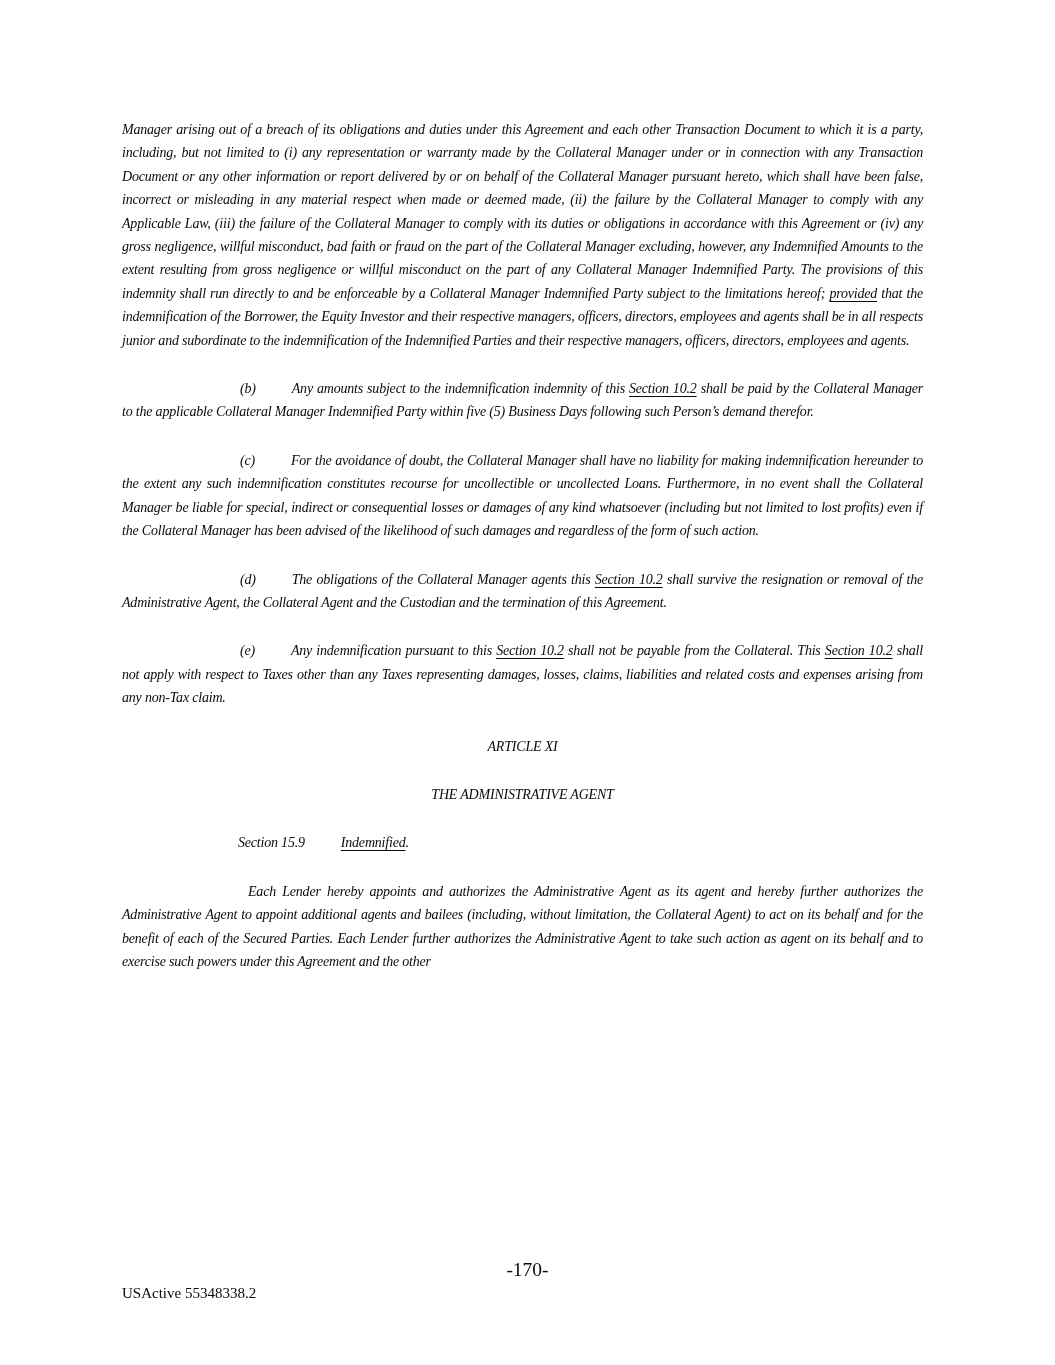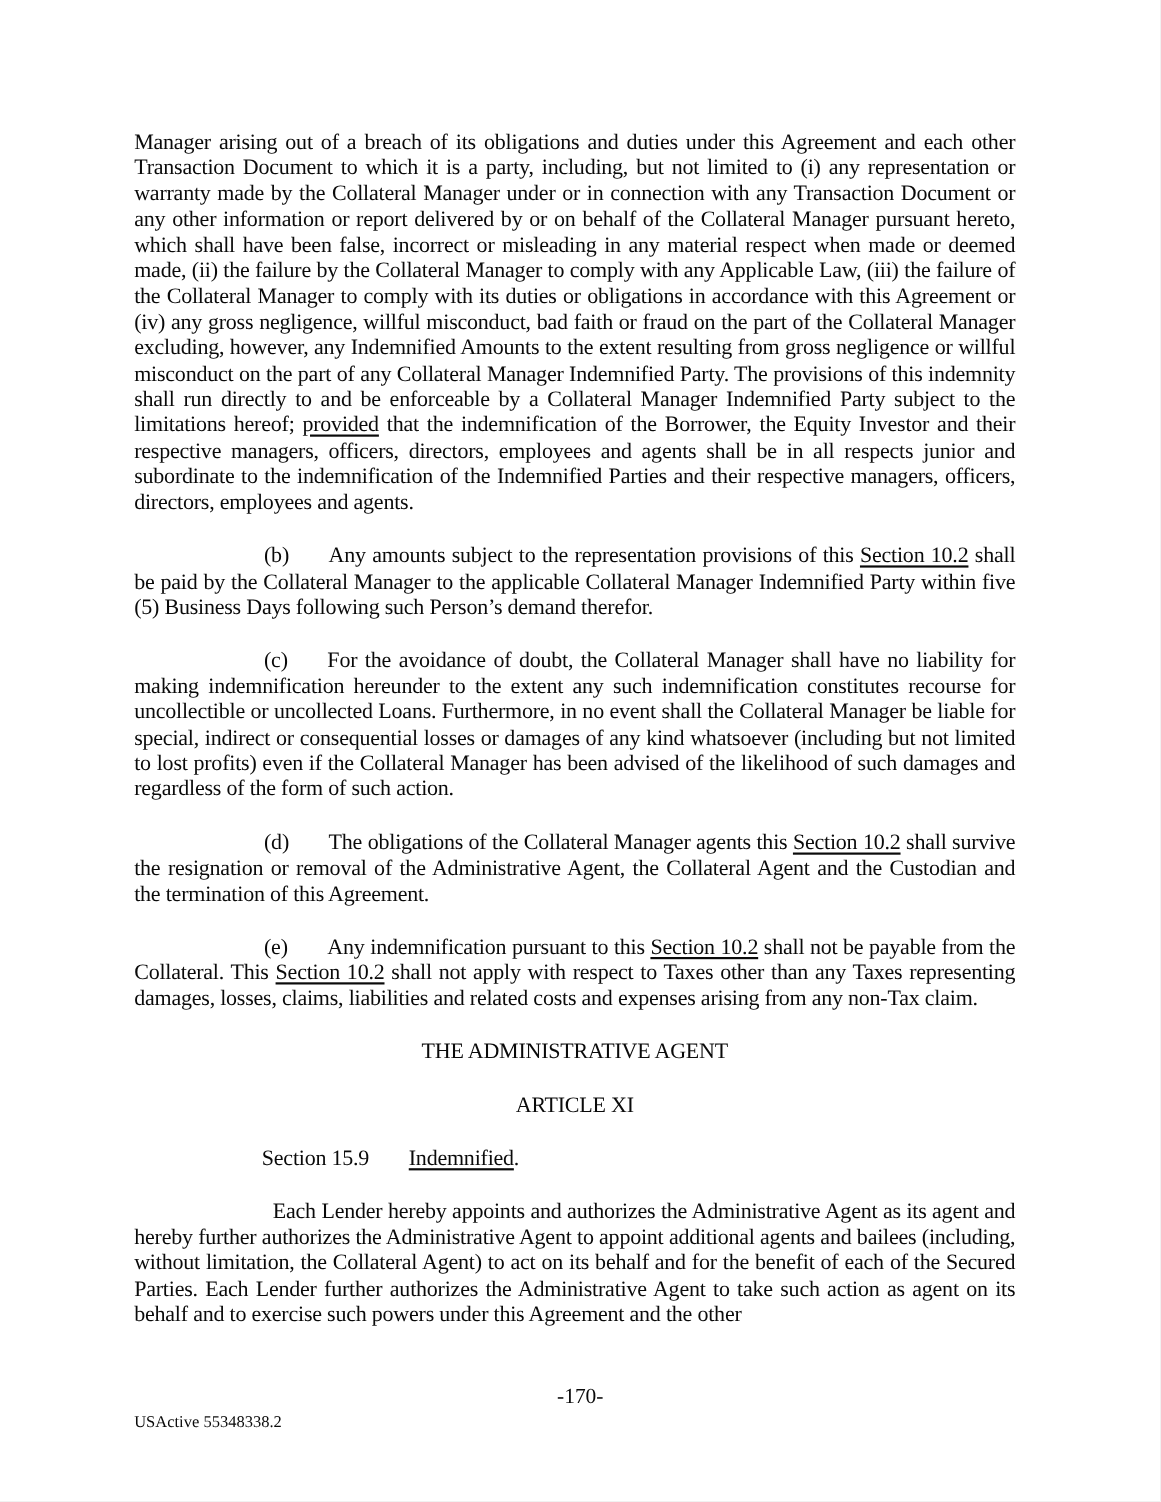--- a/index.html
+++ b/index.html
@@ -18,24 +18,25 @@
     overflow: hidden;
   }
   .content {
     position: absolute;
     left: 122px;
     top: 118px;
     width: 814px;
   }
   .content p {
     margin: 0 13px 25px 0;
-    font-size: 20px;
+    font-size: 14px;
     line-height: 23.4px;
     letter-spacing: -0.2px;
     text-align: justify;
+    font-style: italic;
   }
   p.indent   { text-indent: 118px; }
   p.indent2  { text-indent: 126px; }
   p.center   { text-align: center; text-indent: 0; }
   p.section  { text-align: left; text-indent: 116px; }
   .u { text-decoration: underline; text-underline-offset: 3px; }
   .tab { display: inline-block; width: 36px; }
   .footer-page {
     position: absolute;
     top: 1258px;
@@ -53,26 +54,26 @@
     line-height: 18px;
     font-family: Liberation Serif, serif;
   }
 </style>
 </head>
 <body>
 
 <div class="page">
   <div class="content" id="document-body">
       <p><span>Manager arising out of a breach of its obligations and duties under this Agreement and each other Transaction Document to which it is a party, including, but not limited to (i) any representation or warranty made by the Collateral Manager under or in connection with any Transaction Document or any other information or report delivered by or on behalf of the Collateral Manager pursuant hereto, which shall have been false, incorrect or misleading in any material respect when made or deemed made, (ii) the failure by the Collateral Manager to comply with any Applicable Law, (iii) the failure of the Collateral Manager to comply with its duties or obligations in accordance with this Agreement or (iv) any gross negligence, willful misconduct, bad faith or fraud on the part of the Collateral Manager excluding, however, any Indemnified Amounts to the extent resulting from gross negligence or willful misconduct on the part of any Collateral Manager Indemnified Party.  The provisions of this indemnity shall run directly to and be enforceable by a Collateral Manager Indemnified Party subject to the limitations hereof; </span><span class="u">provided</span><span> that the indemnification of the Borrower, the Equity Investor and their respective managers, officers, directors, employees and agents shall be in all respects junior and subordinate to the indemnification of the Indemnified Parties and their respective managers, officers, directors, employees and agents.</span></p>
-      <p class="indent"><span>(b)</span><span class="tab"></span><span>Any amounts subject to the representation provisions of this </span><span class="u">Section 10.2</span><span> shall be paid by the Collateral Manager to the applicable Collateral Manager Indemnified Party within five (5) Business Days following such Person’s demand therefor.</span></p>
+      <p class="indent"><span>(b)</span><span class="tab"></span><span>Any amounts subject to the indemnification indemnity of this </span><span class="u">Section 10.2</span><span> shall be paid by the Collateral Manager to the applicable Collateral Manager Indemnified Party within five (5) Business Days following such Person’s demand therefor.</span></p>
       <p class="indent"><span>(c)</span><span class="tab"></span><span>For the avoidance of doubt, the Collateral Manager shall have no liability for making indemnification hereunder to the extent any such indemnification constitutes recourse for uncollectible or uncollected Loans.  Furthermore, in no event shall the Collateral Manager be liable for special, indirect or consequential losses or damages of any kind whatsoever (including but not limited to lost profits) even if the Collateral Manager has been advised of the likelihood of such damages and regardless of the form of such action.</span></p>
       <p class="indent"><span>(d)</span><span class="tab"></span><span>The obligations of the Collateral Manager agents this </span><span class="u">Section 10.2</span><span> shall survive the resignation or removal of the Administrative Agent, the Collateral Agent and the Custodian and the termination of this Agreement.</span></p>
       <p class="indent"><span>(e)</span><span class="tab"></span><span>Any indemnification pursuant to this </span><span class="u">Section 10.2</span><span> shall not be payable from the Collateral.  This </span><span class="u">Section 10.2</span><span> shall not apply with respect to Taxes other than any Taxes representing damages, losses, claims, liabilities and related costs and expenses arising from any non-Tax claim.</span></p>
+      <p class="center"><span>ARTICLE XI</span></p>
       <p class="center"><span>THE ADMINISTRATIVE AGENT</span></p>
-      <p class="center"><span>ARTICLE XI</span></p>
       <p class="section"><span>Section 15.9</span><span class="tab"></span><span class="u">Indemnified</span><span>.</span></p>
       <p class="indent2"><span>Each Lender hereby appoints and authorizes the Administrative Agent as its agent and hereby further authorizes the Administrative Agent to appoint additional agents and bailees (including, without limitation, the Collateral Agent) to act on its behalf and for the benefit of each of the Secured Parties.  Each Lender further authorizes the Administrative Agent to take such action as agent on its behalf and to exercise such powers under this Agreement and the other</span></p>
     </div>
 
   <div class="footer-page">-170-</div>
 
   <div class="footer-docid">USActive 55348338.2</div>
 </div>
 
 </body></html>

